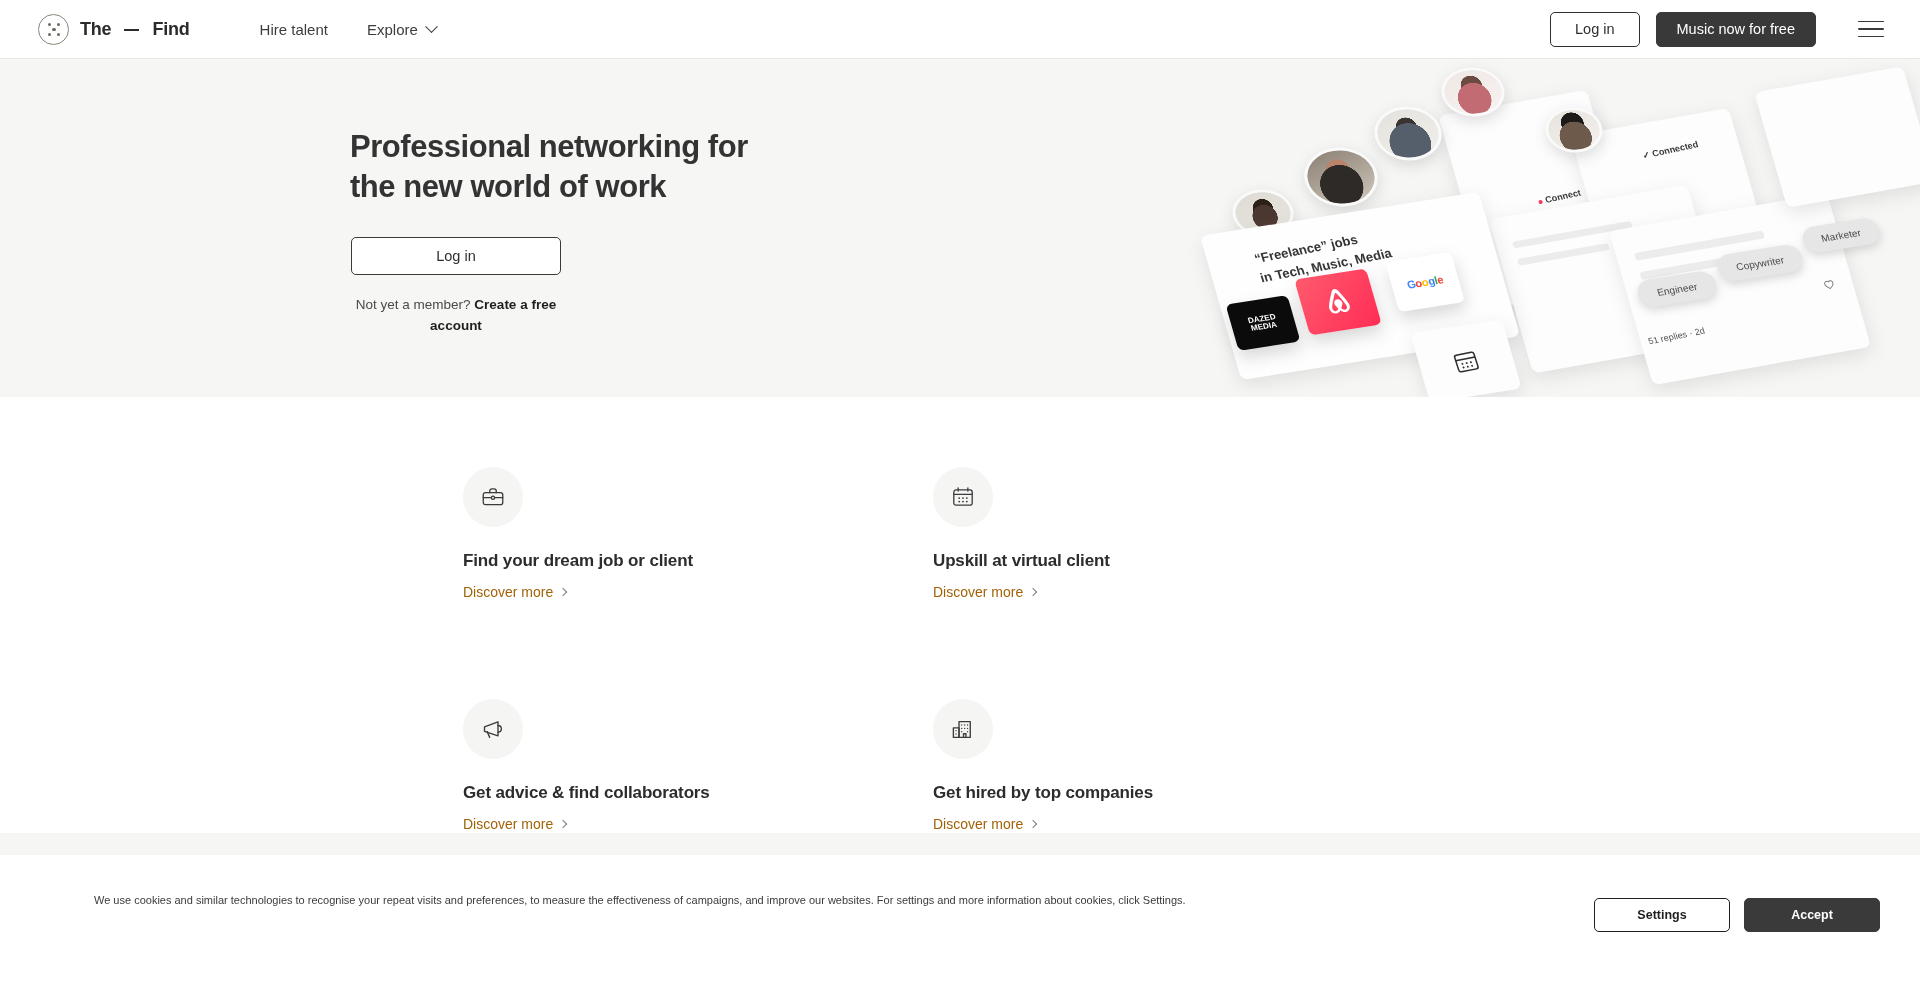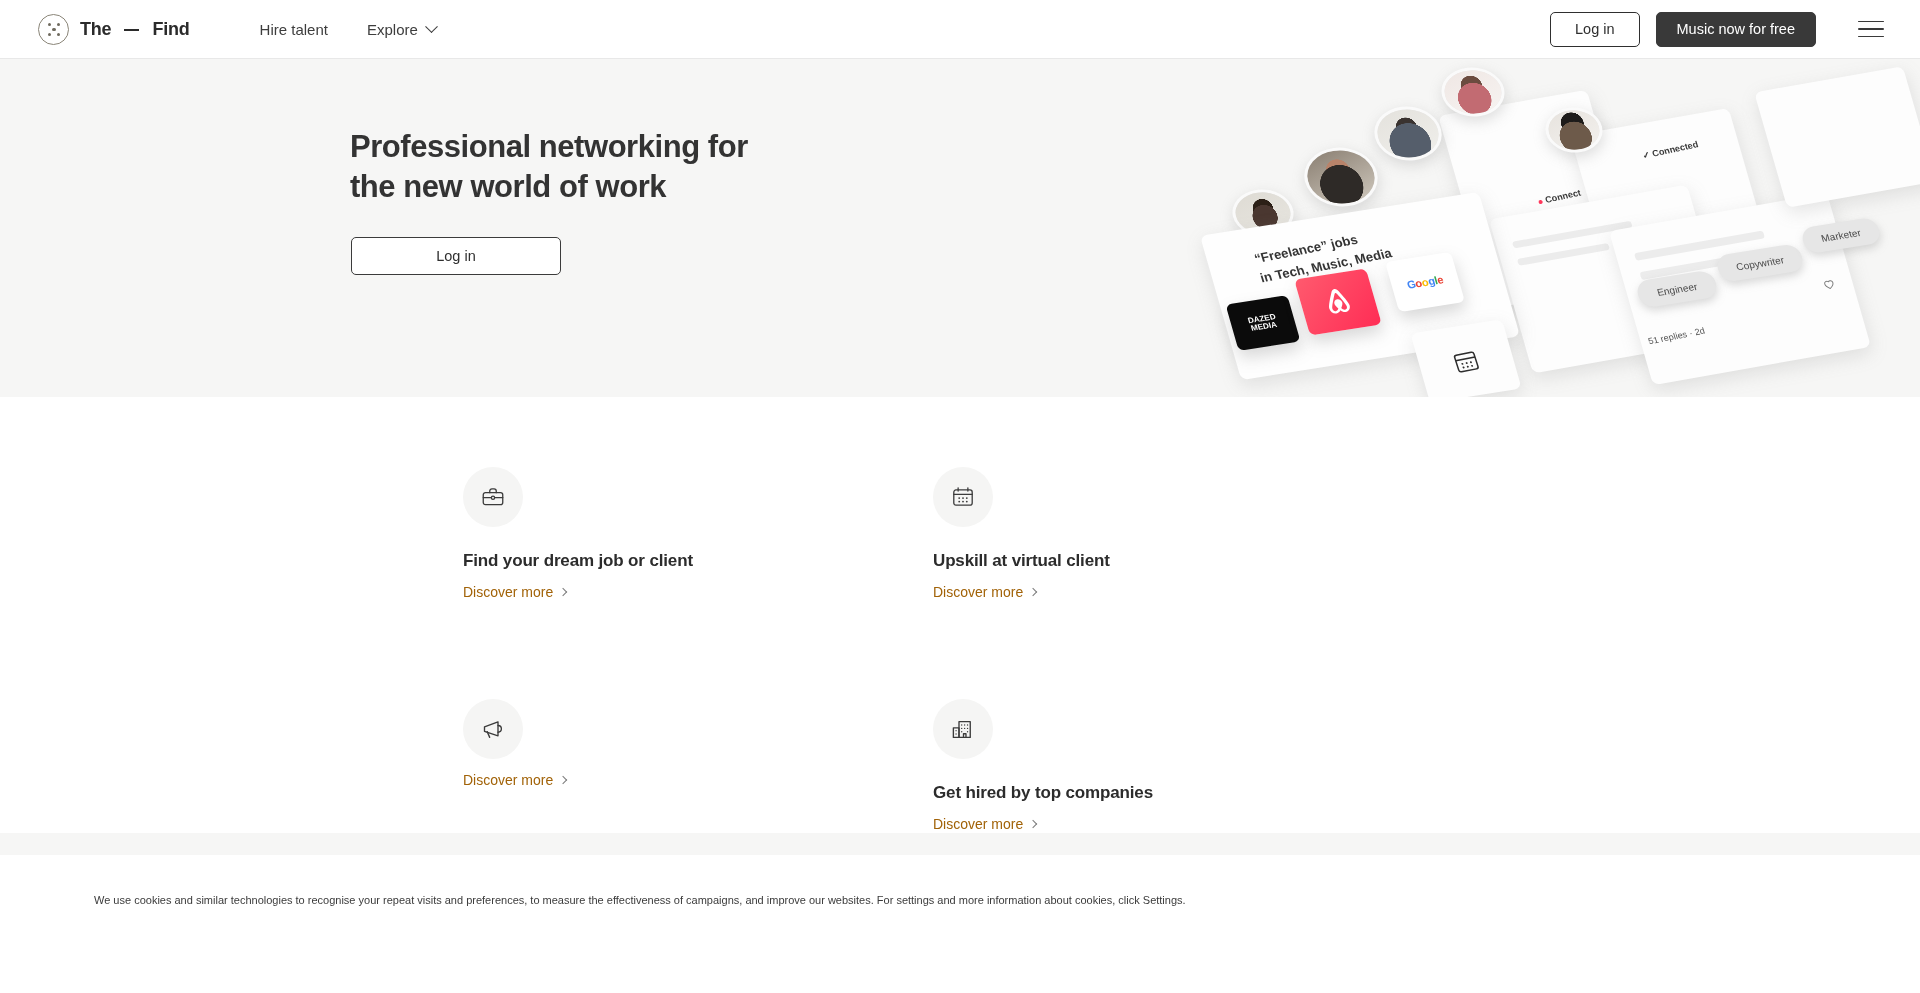--- a/index.html
+++ b/index.html
@@ -301,20 +301,23 @@
   </div>
 </header>
 
 <section class="hero">
   <div class="hero-inner">
 
     <div class="hero-copy">
       <h1 class="hero-title">Professional networking for
 the new world of work</h1>
       <button class="hero-login">Log in</button>
+      <p class="hero-sub">
+        <span>Not yet a member? </span><b>Create a free account</b>
+      </p>
     </div>
 
     <div class="hero-art">
       <div class="art-stage">
 
         <div class="card3d" style="left:255px; top:40px; width:150px; height:200px; transform: rotate(-16deg) skewY(6deg);"></div>
         <div class="card3d" style="left:380px; top:60px; width:160px; height:150px; transform: rotate(-16deg) skewY(6deg);">
           <div class="grey-line" style="left:16px; top:104px; width:84px; height:7px;"></div>
         </div>
         <div class="card3d" style="left:300px; top:140px; width:200px; height:160px; transform: rotate(-16deg) skewY(6deg);">
@@ -463,20 +466,21 @@
     </div>
 
     <div class="feature">
       <div class="icon-circle">
         <svg width="27" height="27" viewBox="0 0 24 24" fill="none" stroke="#3b3b3b" stroke-width="1.2" stroke-linecap="round" stroke-linejoin="round">
           <path d="M4 9.6 16 5.2v12.4L4 13.6z"></path>
           <path d="M16 8.4a2.6 2.6 0 0 1 0 6"></path>
           <path d="M6.4 13.9 8.6 19"></path>
         </svg>
       </div>
+      <h3>Get advice &amp; find collaborators</h3>
       <div class="discover">
         <span>Discover more</span>
         <span class="arrow"></span>
       </div>
     </div>
 
     <div class="feature">
       <div class="icon-circle">
         <svg width="27" height="27" viewBox="0 0 24 24" fill="none" stroke="#3b3b3b" stroke-width="1.2" stroke-linecap="round" stroke-linejoin="round">
           <rect x="3" y="10.5" width="5" height="8.5"></rect>
@@ -503,13 +507,17 @@
 
   </div>
 </section>
 
 <div class="grey-band"></div>
 
 <section class="cookie">
   <div class="cookie-left">
     <div class="cookie-body">We use cookies and similar technologies to recognise your repeat visits and preferences, to measure the effectiveness of campaigns, and improve our websites. For settings and more information about cookies, click Settings.</div>
   </div>
+  <div class="cookie-actions">
+    <button class="cookie-btn cookie-settings">Settings</button>
+    <button class="cookie-btn cookie-accept">Accept</button>
+  </div>
 </section>
 
 </body></html>

